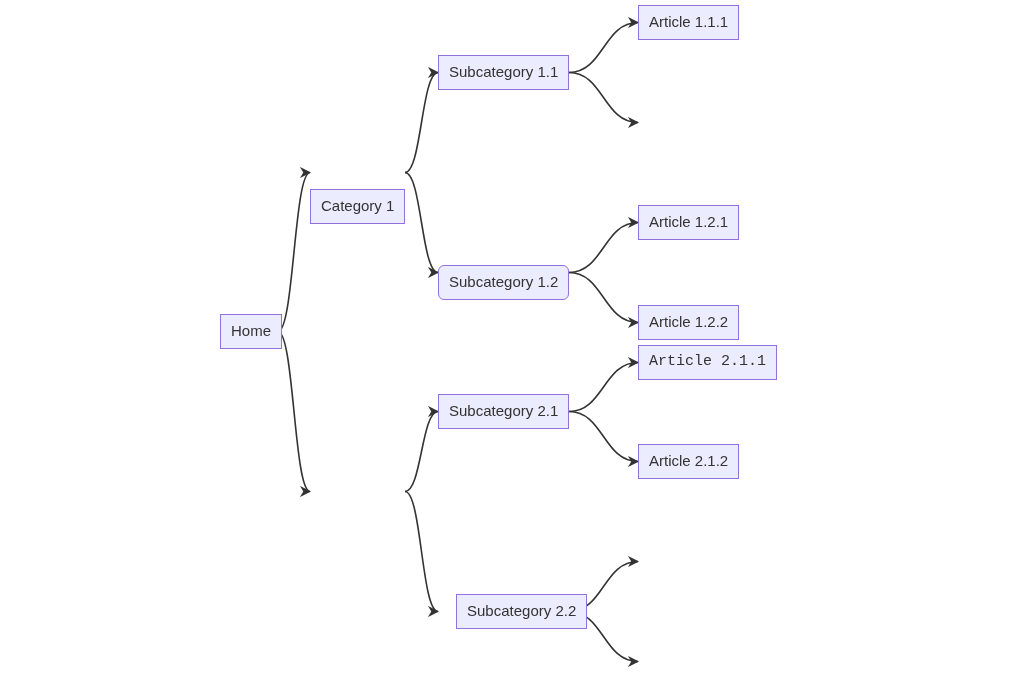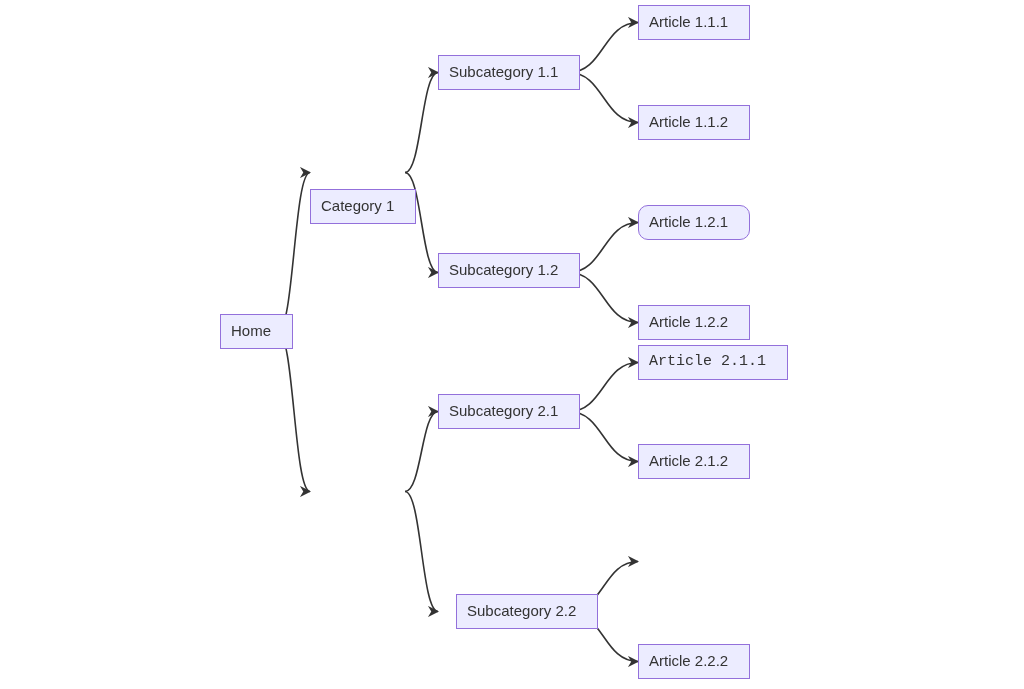--- a/index.html
+++ b/index.html
@@ -23,21 +23,21 @@
     left: 0; top: 0;
     width: 1024px;
     height: 689px;
     pointer-events: none;
   }
   .node {
     position: absolute;
     box-sizing: border-box;
     background: #ECECFF;
     border: 1px solid #9370DB;
-    padding: 6px 21px 7px 10px;
+    padding: 6px 10px 7px 10px;
     white-space: nowrap;
     line-height: 20px;
     color: #333333;
   }
 </style>
 </head>
 <body>
 
 <div class="canvas">
   <svg class="edges">
@@ -62,24 +62,22 @@
         <path d="M 569 611.5 C 603.5 611.5, 603.5 561.5, 638 561.5" marker-end="url(#arrow)"></path>
         <path d="M 569 611.5 C 603.5 611.5, 603.5 661.5, 638 661.5" marker-end="url(#arrow)"></path>
       </g>
   </svg>
 
   <div class="node" style="left:220px; top:314px;"><span>Home</span></div>
 
   <div class="node" style="left:310px; top:155px;margin-top:34px;"><span>Category 1</span></div>
 
   <div class="node" style="left:438px; top:55px;"><span>Subcategory 1.1</span></div>
-  <div class="node" style="left:438px; top:253px;"><span>Subcategory 1.2</span></div>
+  <div class="node" style="left:438px; top:265px;border-radius:6px;"><span>Subcategory 1.2</span></div>
   <div class="node" style="left:438px; top:394px;"><span>Subcategory 2.1</span></div>
   <div class="node" style="left:456px; top:594px;"><span>Subcategory 2.2</span></div>
 
   <div class="node" style="left:638px; top:5px;"><span>Article 1.1.1</span></div>
-  <div class="node" style="left:638px; top:105px;"><span>Article 1.1.2</span></div>
-  <div class="node" style="left:638px; top:205px;border-radius:10px;"><span>Article 1.2.1</span></div>
+  <div class="node" style="left:638px; top:205px;"><span>Article 1.2.1</span></div>
   <div class="node" style="left:638px; top:305px;"><span>Article 1.2.2</span></div>
   <div class="node" style="left:638px; top:345px;font-family:Liberation Mono, monospace;"><span>Article 2.1.1</span></div>
   <div class="node" style="left:638px; top:444px;"><span>Article 2.1.2</span></div>
-  <div class="node" style="left:638px; top:644px;"><span>Article 2.2.2</span></div>
 </div>
 
 </body></html>

